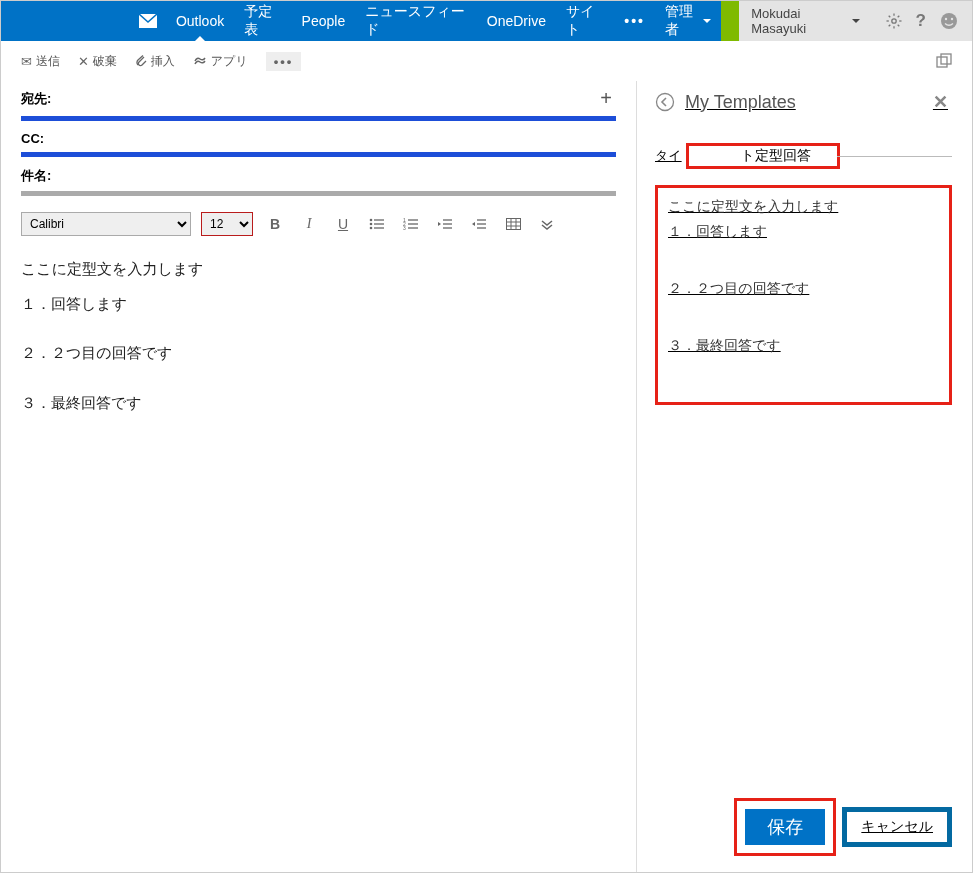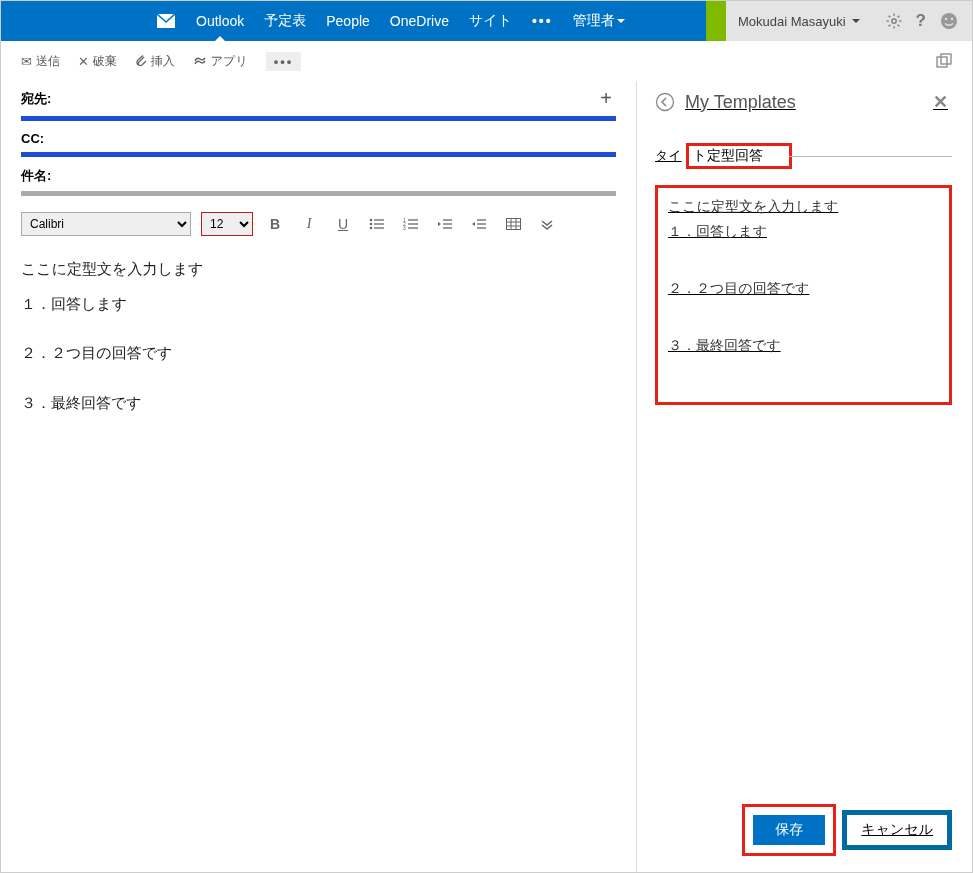--- a/index.html
+++ b/index.html
@@ -49,48 +49,49 @@
 
 
 .panel { width: 335px; padding: 10px 20px 16px 18px; display: flex; flex-direction: column; position: relative; text-decoration: underline; }
 .panel .hdr { display: flex; align-items: center; gap: 10px; margin-bottom: 30px; }
 .panel .hdr .back { font-size: 18px; color: #888; cursor: pointer; }
 .panel .hdr .ttl { font-size: 18px; color: #555; }
 .panel .hdr .close { margin-left: auto; font-size: 18px; color: #888; cursor: pointer; padding-right: 4px; font-weight: bold;}
 .panel .titlebox { display: flex; align-items: center; margin-bottom: 16px; }
 .panel .titlebox .lab { font-size: 13px; color: #000000; margin-right: 4px; }
 .panel .titlebox .redwrap { border: 3px solid #e62117; padding: 2px 4px; }
-.panel .titlebox input { border: none; outline: none; font-size: 14px; width: 92px; }
+.panel .titlebox input { border: none; outline: none; font-size: 14px; width: 92px; margin-left: 48px; }
 .panel .titlebox .line { flex: 1; border-bottom: 1px solid #bbb; margin-left: -3px; }
 .panel .bodybox { border: 3px solid #e62117; padding: 8px 10px; flex: 0 0 auto; height: 220px; font-size: 14px; line-height: 1.5; color: #333; }
 .panel .bodybox p { margin-bottom: 36px; }
 .panel .bodybox p:first-child { margin-bottom: 4px; }
 .panel .filler { flex: 1; }
 .panel .btnrow { display: flex; align-items: center; justify-content: flex-end; gap: 6px; }
 .panel .btnrow .savewrap { border: 3px solid #e62117; padding: 8px; }
-.panel .btnrow .save { background: #0072c6; color: #fff; border: none; padding: 6px 22px; font-size: 14px; cursor: pointer; }
+.panel .btnrow .save { background: #0072c6; color: #fff; border: none; padding: 6px 22px; font-size: 18px; cursor: pointer; }
 .panel .btnrow .cancel { background: #fff; border: 5px solid #0369a1; padding: 6px 14px; font-size: 14px; cursor: pointer; }
 
 .caret-down { display:inline-block; width:0; height:0; border:4px solid transparent; border-top-color:currentColor; margin-top:4px; margin-left:2px;}
 svg { display:block; }
 </style>
 </head>
 <body>
 
 <div class="topbar">
   <div class="left-pad"></div>
   <div class="mailicon">
     <svg width="18" height="14" viewBox="0 0 18 14">
         <rect x="0" y="0" width="18" height="14" fill="#fff"></rect>
         <polyline points="0,0 9,8 18,0" fill="none" stroke="#0072c6" stroke-width="1.5"></polyline>
       </svg>
   </div>
   <div class="navitem active">Outlook</div>
   <div class="navitem">予定表</div>
   <div class="navitem">People</div>
+  <div class="navitem">ニュースフィード</div>
   <div class="navitem">OneDrive</div>
   <div class="navitem">サイト</div>
   <div class="navitem dots">•••</div>
   <div class="navitem">
       <span>管理者</span>
       <span class="caret-down"></span>
     </div>
   <div class="spacer"></div>
   <div class="greenblock"></div>
   <div class="userblock">

